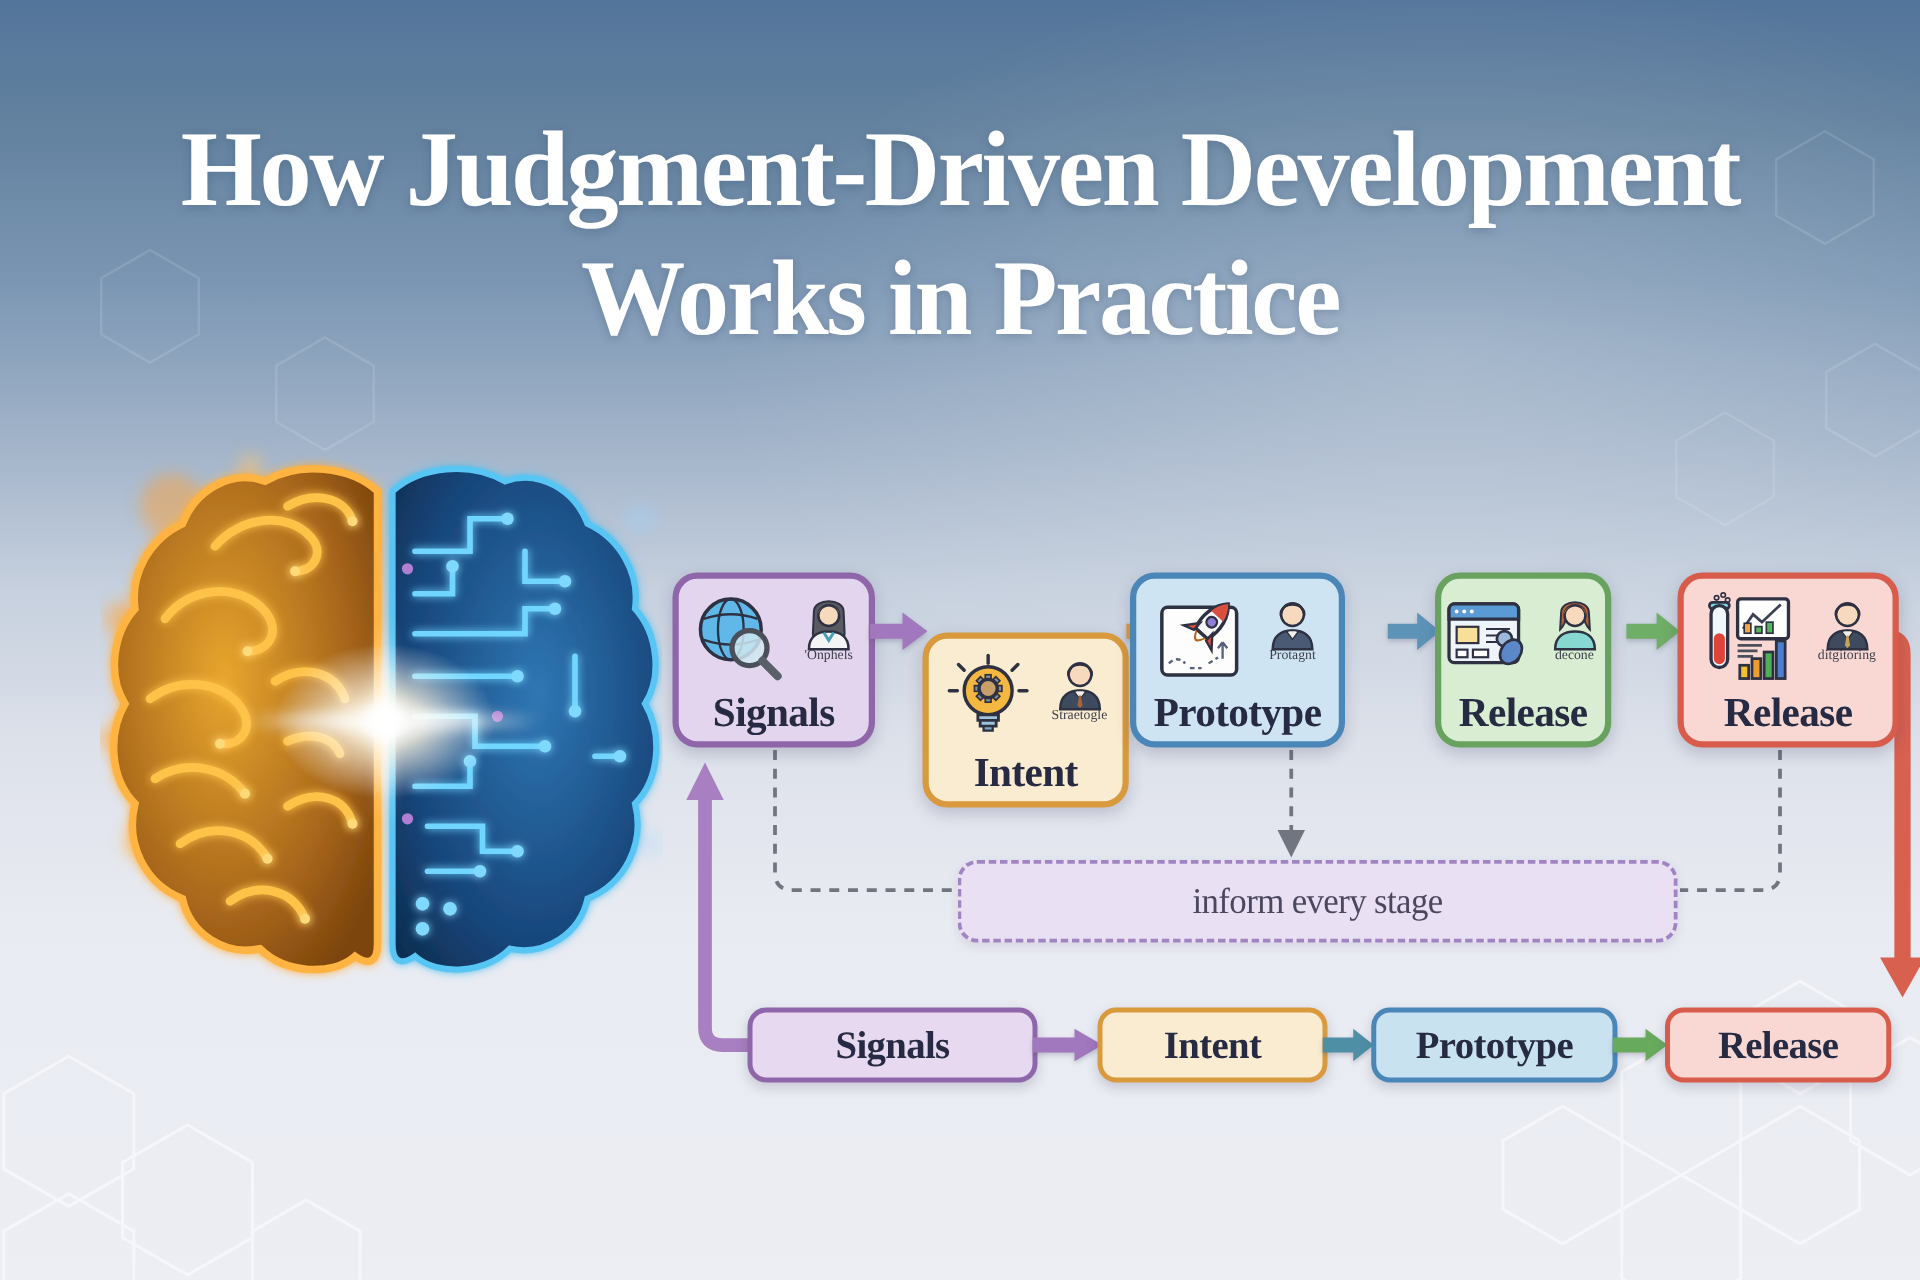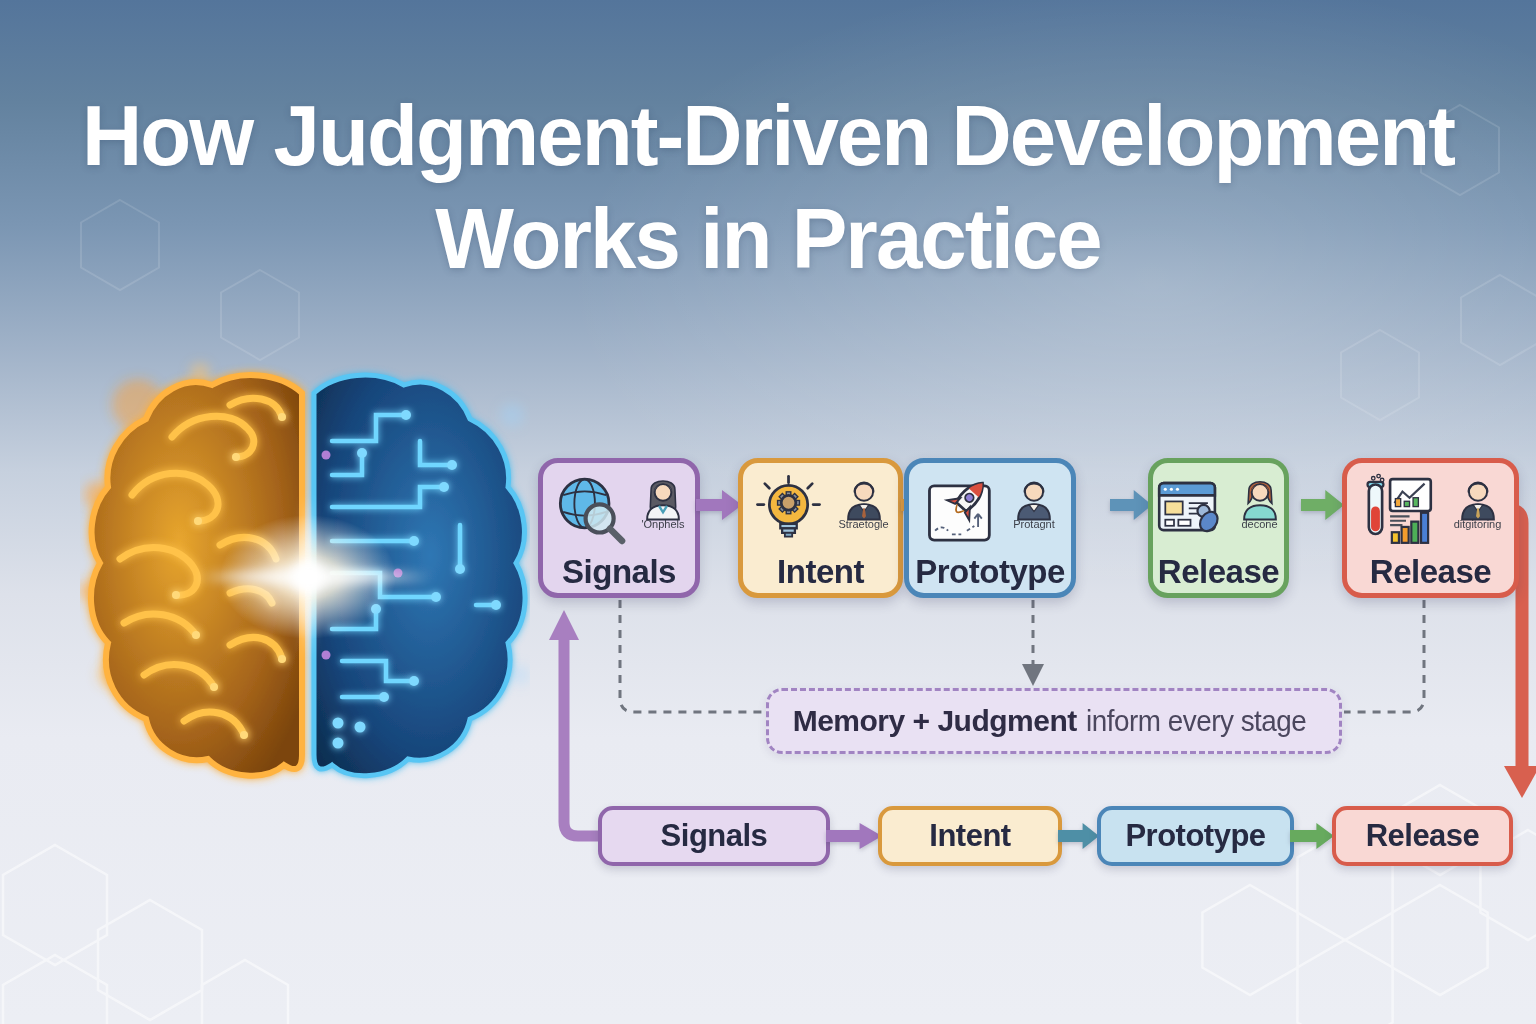--- a/index.html
+++ b/index.html
@@ -1,18 +1,18 @@
 <!DOCTYPE html>
 <html><head>
 <meta charset="utf-8">
 <style>
   html,body{margin:0;padding:0;background:#222;}
   .canvas{
     position:relative;width:1536px;height:1024px;overflow:hidden;
-    font-family:Liberation Sans, sans-serif;
+    font-family:Liberation Serif, serif;
     background:
       radial-gradient(ellipse 900px 480px at 75% 28%, rgba(255,255,255,0.22), rgba(255,255,255,0) 65%),
       linear-gradient(180deg,#54759b 0%,#63829f 10%,#7b96b3 22%,#a0b2c8 34%,#c6d0de 46%,#dde1ea 58%,#e9ebf2 72%,#eceef4 100%);
   }
   svg{display:block;}
   .layer{position:absolute;left:0;top:0;width:1536px;height:1024px;pointer-events:none;}
 
   .title{
     position:absolute;left:0;top:84px;width:100%;text-align:center;
     color:#fff;font-weight:700;font-size:86px;line-height:1.2;letter-spacing:-2px;
@@ -246,21 +246,21 @@
         <span class="avatar-caption">'Onphels</span>
       </span>
     </div>
     <div class="stage-label">Signals</div>
   </div>
 
   <svg class="flow-arrow" style="left:696px;top:488px;" width="46" height="34" viewBox="0 0 46 34" preserveAspectRatio="none">
     <polygon points="0,11 26,11 26,2 46,17 26,32 26,23 0,23" fill="#a177bd" style="fill: rgb(161, 119, 189);"></polygon>
   </svg>
 
-  <div class="stage-box" style="left: 738px; width: 165px; border-color: rgb(217, 153, 61); background-color: rgb(250, 236, 208);">
+  <div class="stage-box" style="left: 738px; width: 165px; border-color: rgb(217, 153, 61); background-color: rgb(250, 236, 208); margin-top: 48px;">
     <div class="stage-icons">
       <span>
         <svg width="84" height="78" viewBox="0 0 92 80">
           <g stroke="#2d3142" stroke-width="3" stroke-linecap="round">
             <path d="M40 9 V2"></path>
               <path d="M61 15 L66 10"></path>
               <path d="M19 15 L14 10"></path>
               <path d="M67 33 H74"></path>
               <path d="M6 33 H13"></path>
           </g>
@@ -415,21 +415,20 @@
             <path d="M18 22 C16 7 44 7 42 22 C40 13 36 11 30 11 C24 11 20 13 18 22 Z" fill="#454550" stroke="#2d3142" stroke-width="2"></path>
           </svg>
         </span>
         <span class="avatar-caption">ditgitoring</span>
       </span>
     </div>
     <div class="stage-label">Release</div>
   </div>
 
   <div class="memory-banner" style="border-color: rgb(161, 132, 194); background-color: rgb(233, 225, 243);">
-    <span class="memory-bold">Memory + Judgment</span>
     <span class="memory-regular">inform every stage</span>
   </div>
 
   <div class="mini-box" style="left: 598px; width: 232px; border-color: rgb(144, 102, 171); background-color: rgb(230, 217, 240);">
     <span class="mini-label">Signals</span>
   </div>
 
   <svg class="flow-arrow" style="left:826px;top:821px;" width="56" height="30" viewBox="0 0 50 30" preserveAspectRatio="none">
     <polygon points="0,9 30,9 30,2 50,15 30,28 30,21 0,21" fill="#a177bd" style="fill: rgb(161, 119, 189);"></polygon>
   </svg>

